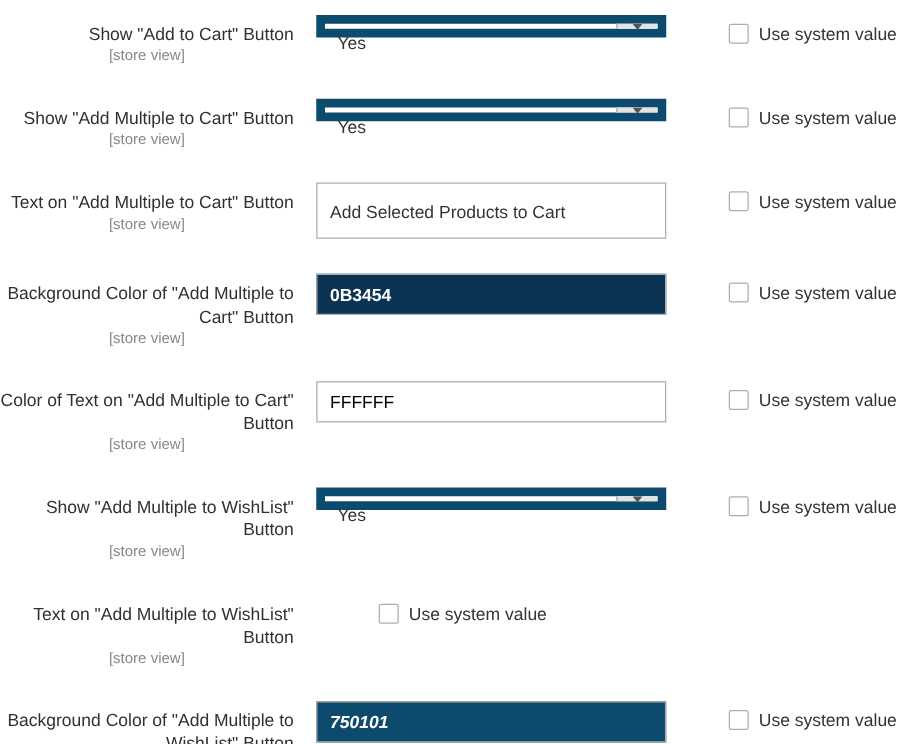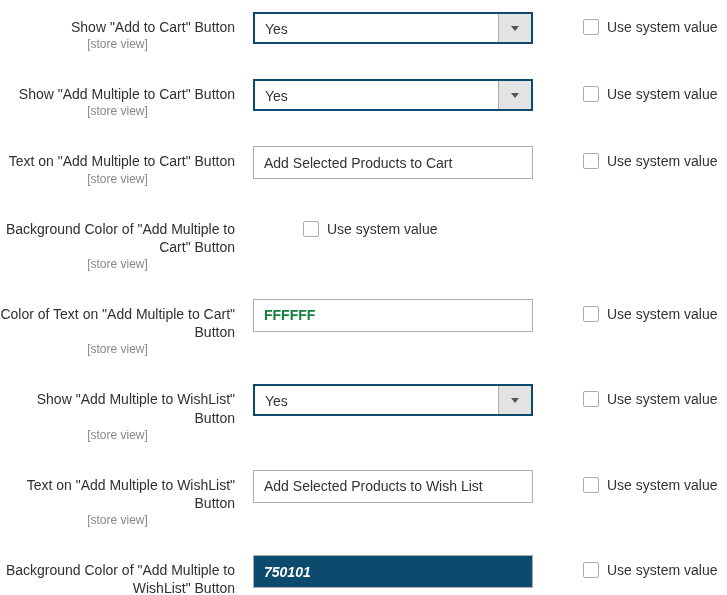--- a/index.html
+++ b/index.html
@@ -33,62 +33,62 @@
     font-size: 12px;
     margin-top: 1px;
     text-align: center;
   }
   .control-col {
     width: 280px;
   }
   .select-wrap {
     display: flex;
     width: 100%;
-    height: 32px;
-    border: 2px solid #0c4a6e;
+    height: 18px;
+    border: 7px solid #0c4a6e;
     background: #fff;
     justify-content: space-between;
   }
   .select-value {
     flex: 1;
     padding: 7px 10px;
     font-size: 14px;
     color: #333;
   }
   .select-arrow {
     width: 33px;
     border-left: 1px solid #adadad;
     background: #e3e3e3;
     display: flex;
     align-items: center;
     justify-content: center;
   }
   .select-arrow svg { display: block; }
   .text-input {
     width: 100%;
-    height: 33px;
+    height: 45px;
     border: 1px solid #adadad;
     background: #fff;
     padding: 6px 10px;
     font-size: 14px;
     color: #333;
     font-family: inherit;
   }
   .color-input {
     width: 100%;
     height: 33px;
     border: 1px solid #adadad;
     padding: 6px 10px;
     font-size: 14px;
     font-weight: 600;
     font-family: inherit;
   }
   .bg-dark-navy { background: #0B3454; color: #fff; }
   .bg-dark-red  { background: #0c4a6e; color: #fff; font-style: italic; }
-  .bg-white-txt { background: #fff; color: #15803d; font-weight: 700; }
+  .bg-white-txt { background: #fff; color: #000000; font-weight: 400; }
   .sys-col {
     display: flex;
     padding-left: 50px;
     padding-top: 7px;
   }
   .checkbox {
     width: 16px;
     height: 16px;
     border: 1px solid #adadad;
     border-radius: 2px;
@@ -159,20 +159,23 @@
     <div class="checkbox"></div>
     <span class="sys-label">Use system value</span>
   </div>
 </div>
 
 <div class="row">
   <div class="label-col">
     <div class="label-main">Background Color of "Add Multiple to Cart" Button</div>
     <div class="label-scope">[store view]</div>
   </div>
+  <div class="control-col">
+    <input class="color-input bg-dark-navy" value="0B3454" style="">
+  </div>
   <div class="sys-col">
     <div class="checkbox"></div>
     <span class="sys-label">Use system value</span>
   </div>
 </div>
 
 <div class="row">
   <div class="label-col">
     <div class="label-main">Color of Text on "Add Multiple to Cart" Button</div>
     <div class="label-scope">[store view]</div>
@@ -205,23 +208,20 @@
     <div class="checkbox"></div>
     <span class="sys-label">Use system value</span>
   </div>
 </div>
 
 <div class="row">
   <div class="label-col">
     <div class="label-main">Text on "Add Multiple to WishList" Button</div>
     <div class="label-scope">[store view]</div>
   </div>
-  <div class="control-col">
-    <input class="text-input" value="Add Selected Products to Wish List" style="">
-  </div>
   <div class="sys-col">
     <div class="checkbox"></div>
     <span class="sys-label">Use system value</span>
   </div>
 </div>
 
 <div class="row">
   <div class="label-col">
     <div class="label-main">Background Color of "Add Multiple to WishList" Button</div>
 

